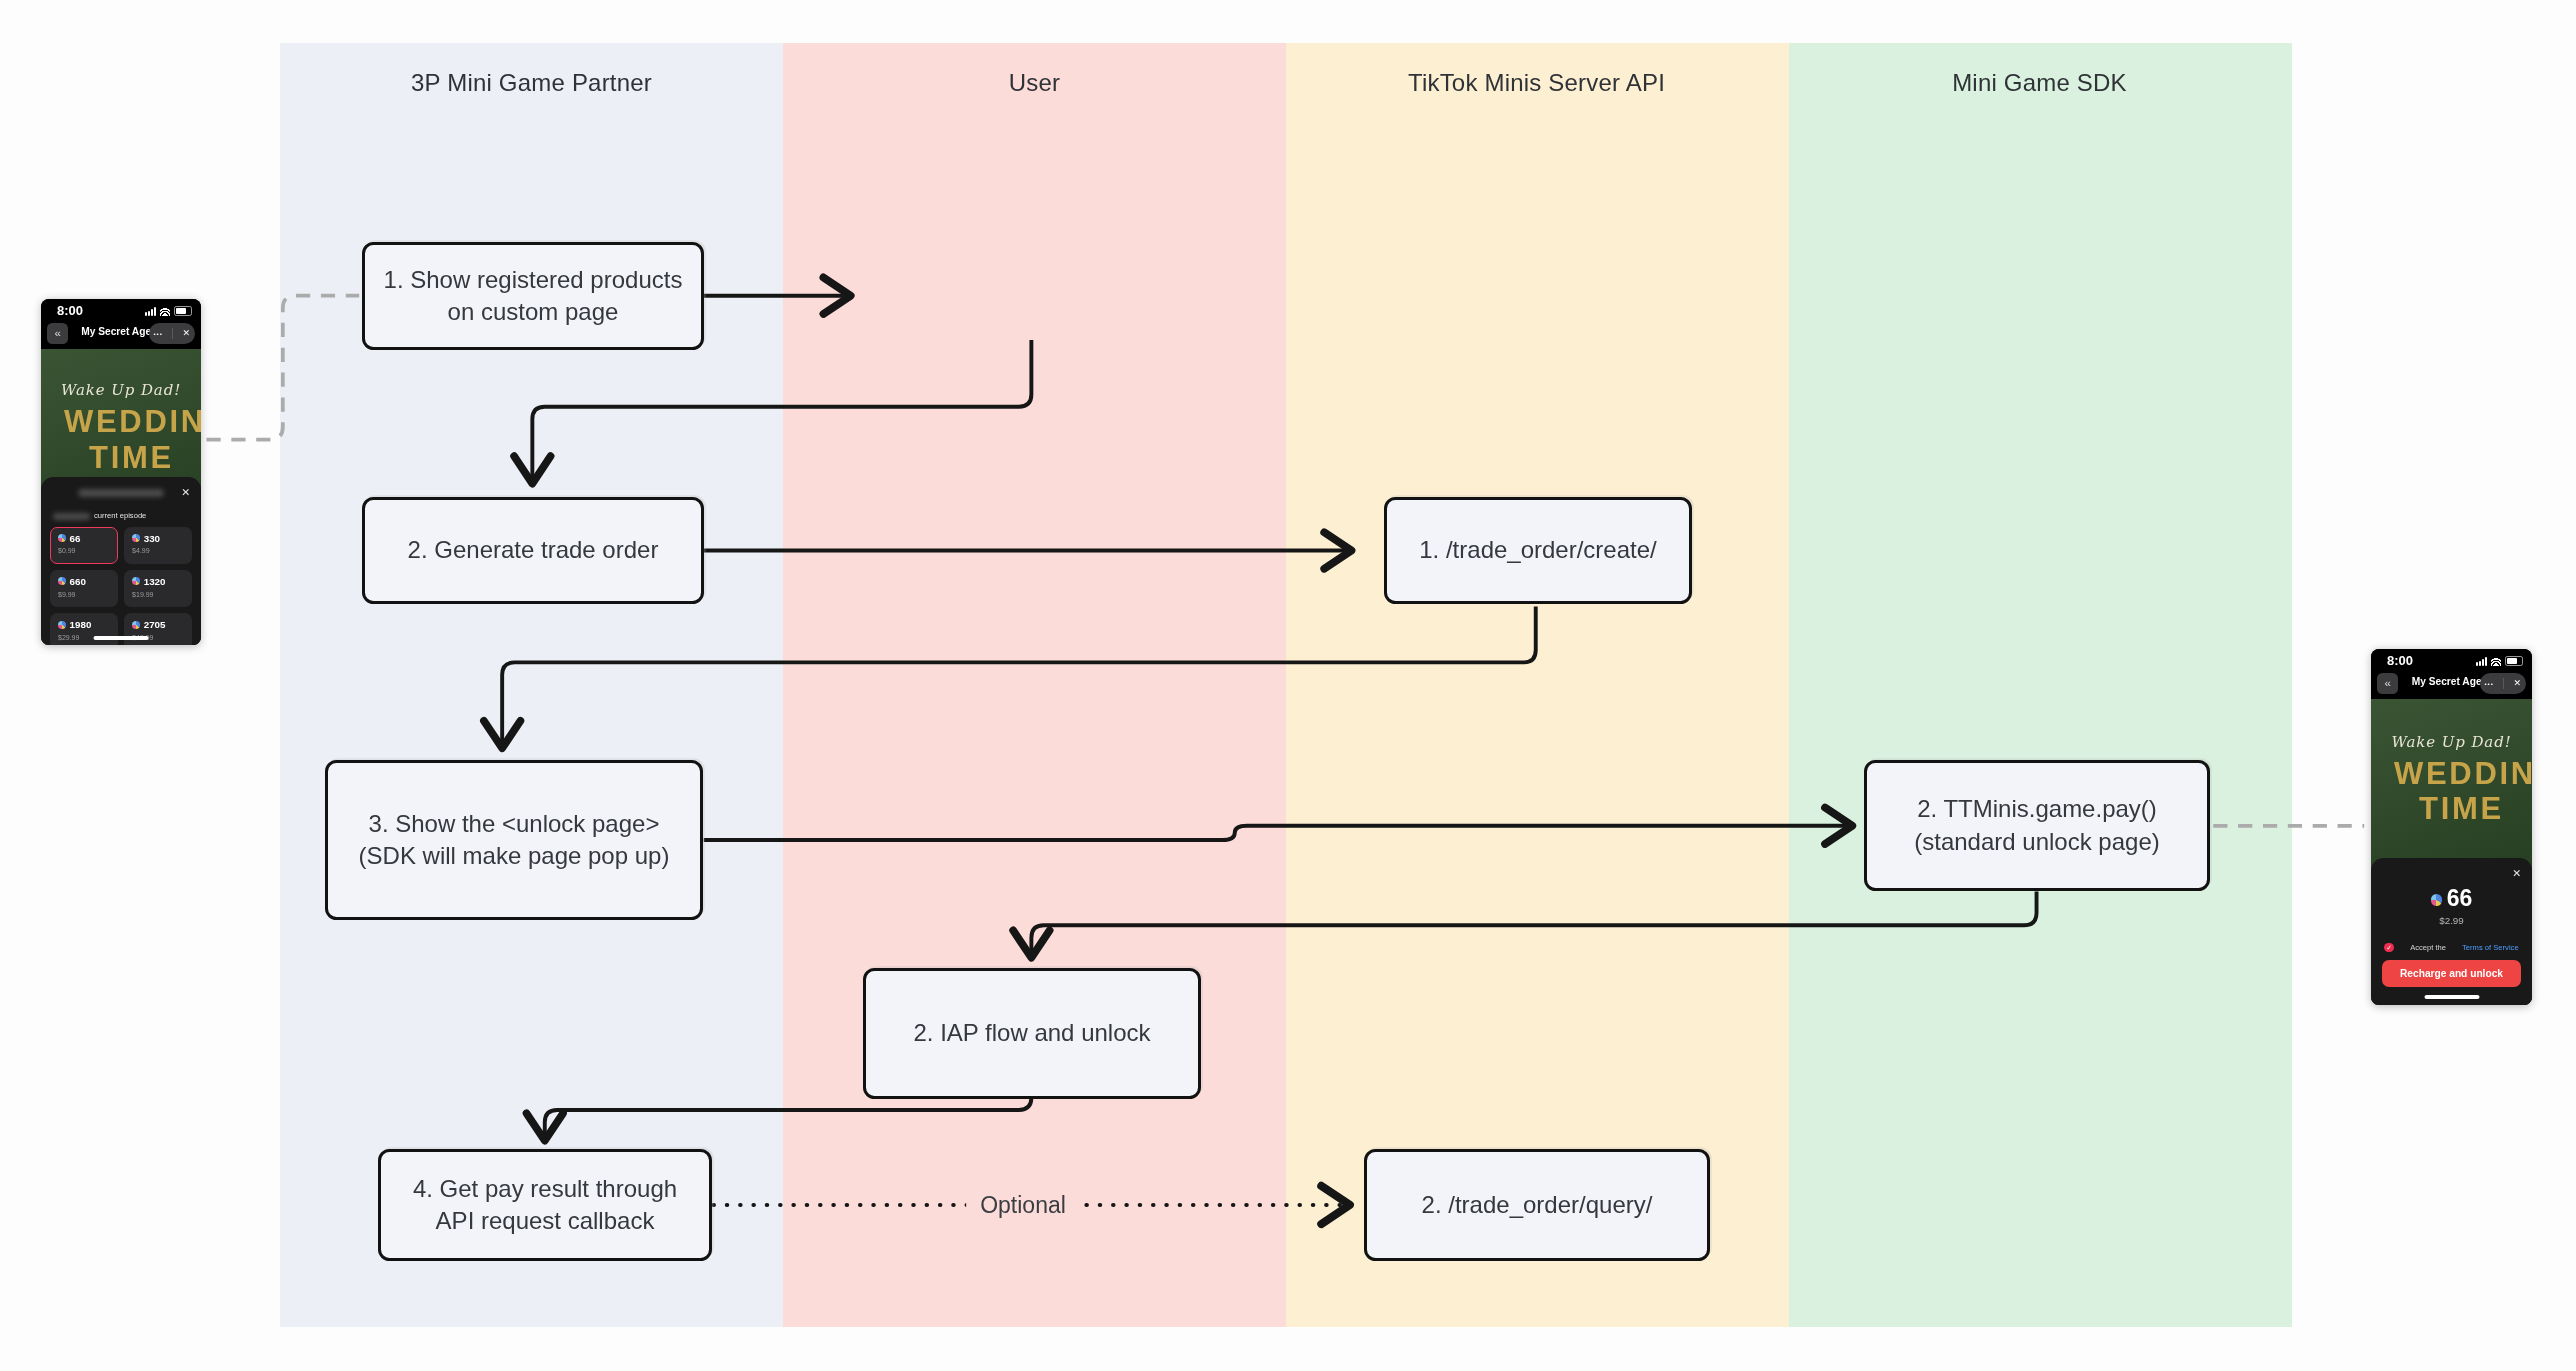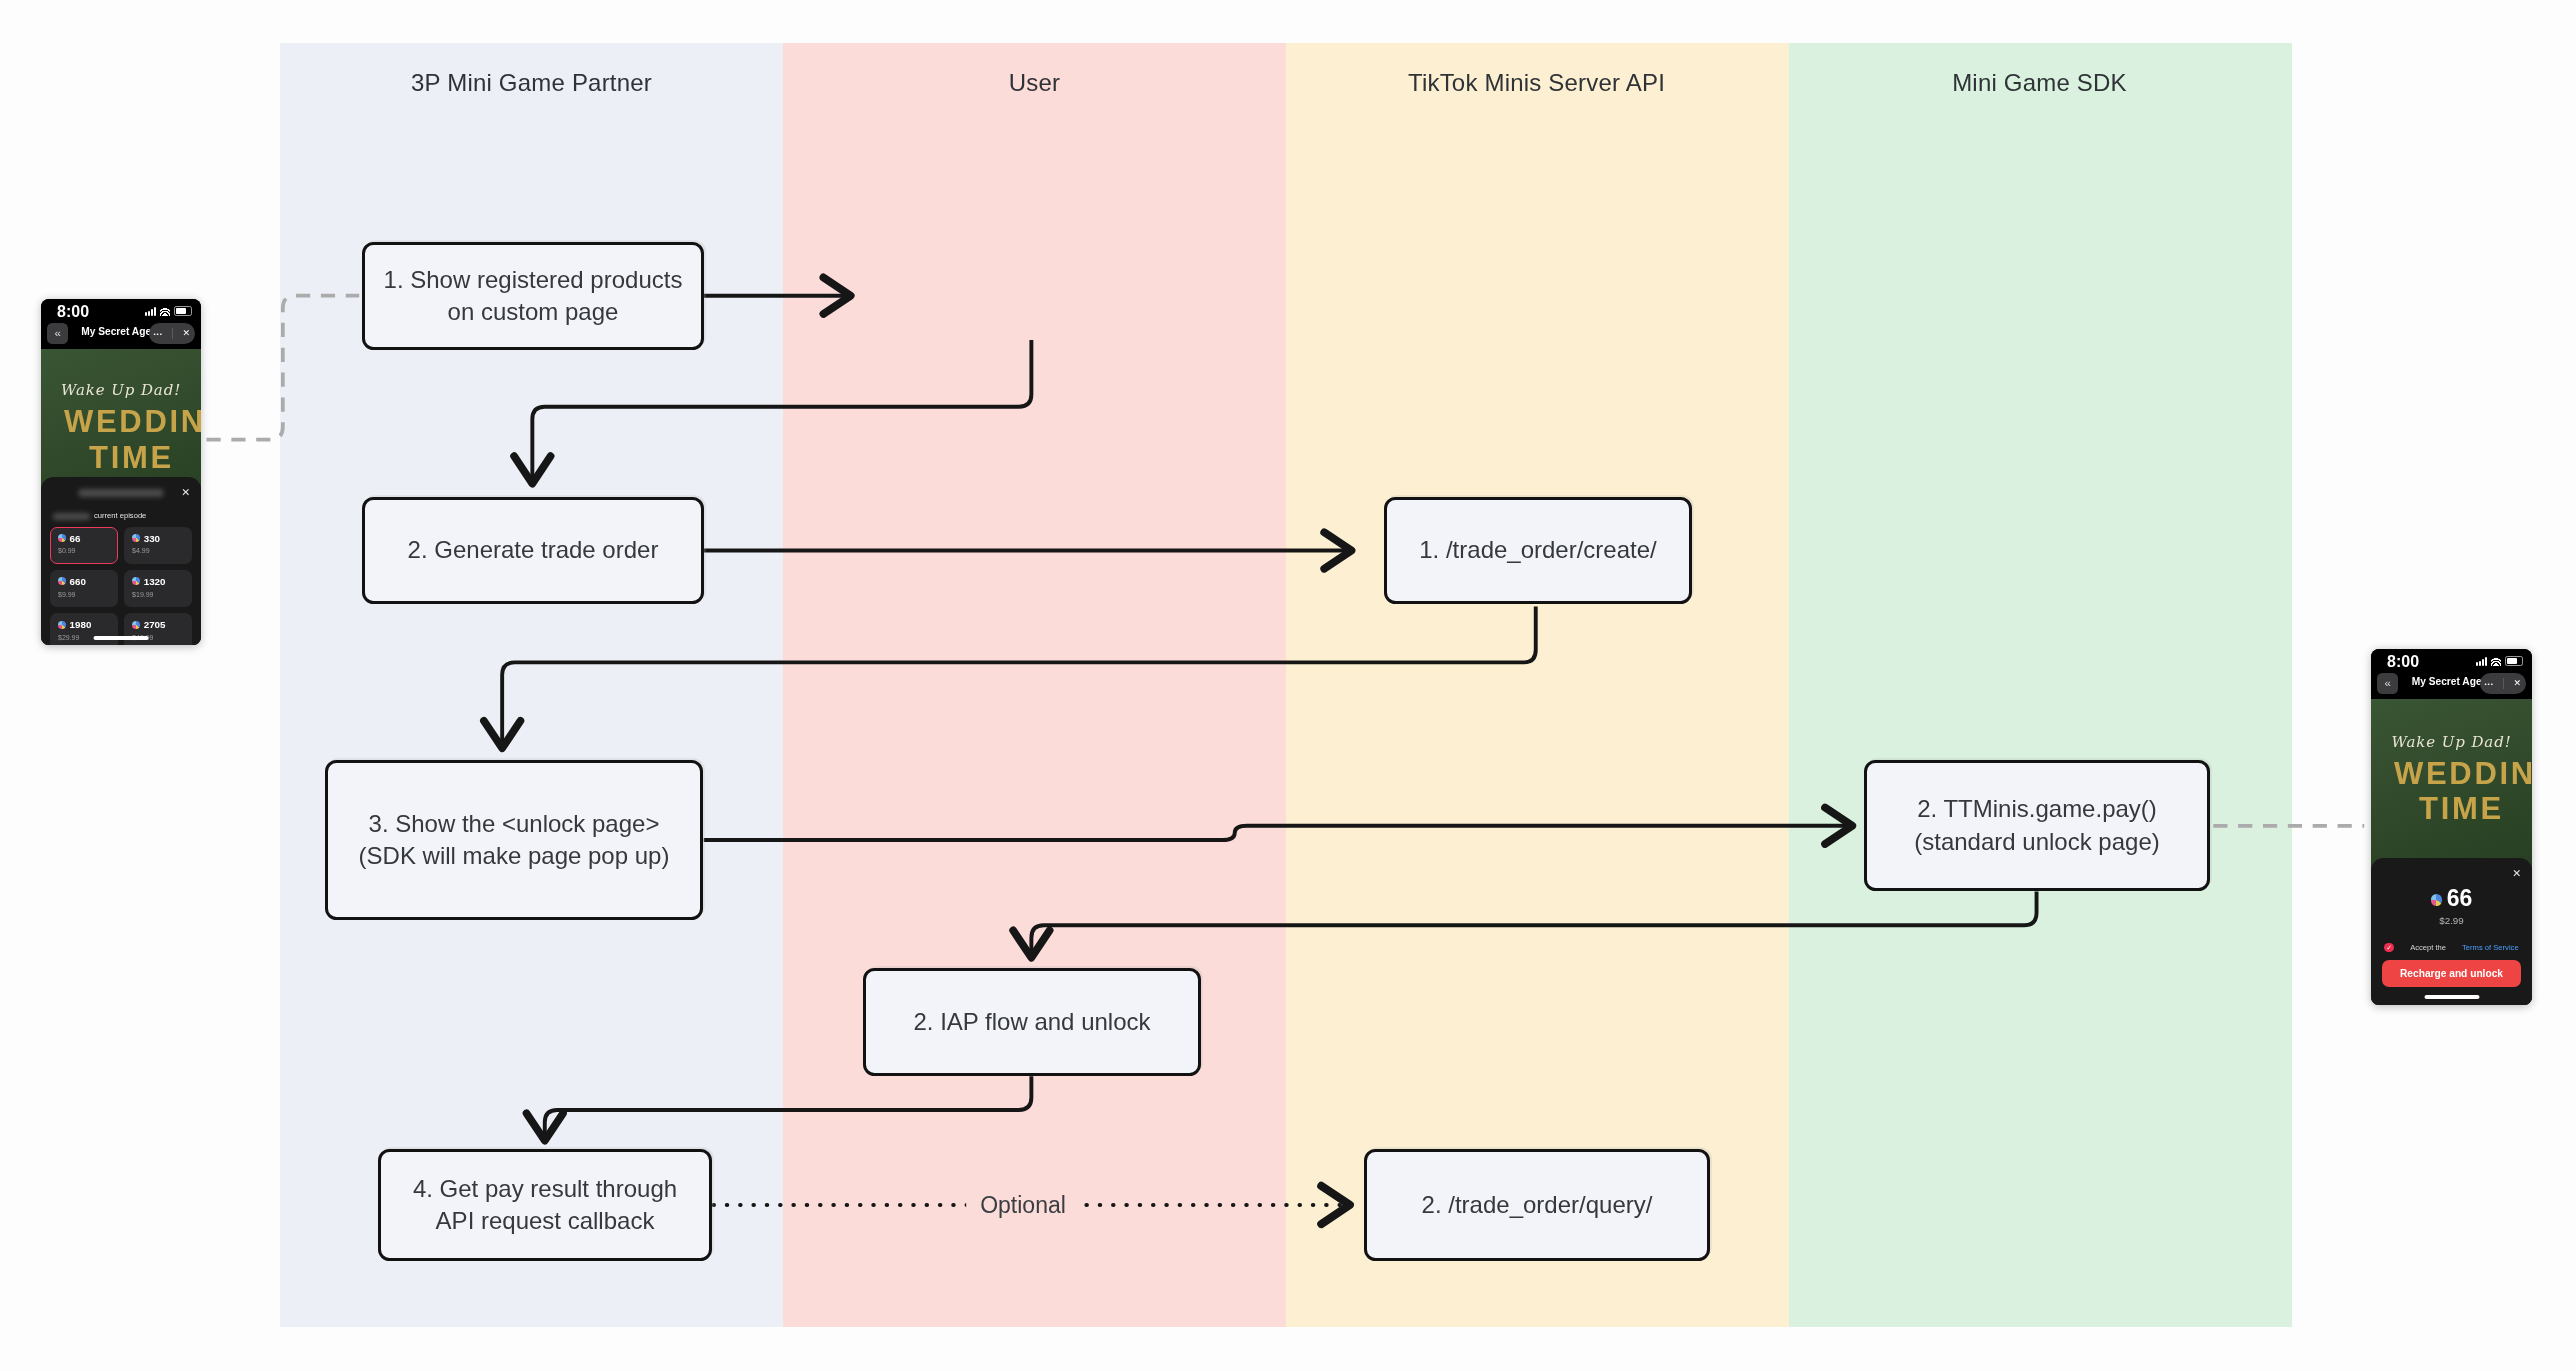--- a/index.html
+++ b/index.html
@@ -20,21 +20,21 @@
         border-radius:11.5px;display:flex;align-items:center;justify-content:center;
         text-align:center;font-size:24px;line-height:1.35;color:#35383d;
         padding:5.3px 16px;box-sizing:border-box;box-shadow:1.8px -1.8px 0 rgba(180,180,180,.25);}
   .optional-label{position:absolute;z-index:3;font-size:23px;color:#3a3d42;
         background:#fbdcd9;padding:1.8px 14px;transform:translate(-50%,-50%);}
 
   
   .phone{position:absolute;z-index:3;background:#000;border-radius:8px;overflow:hidden;
          box-shadow:0 1.8px 9px rgba(0,0,0,.25);font-family:"Liberation Sans",sans-serif;}
   .statusbar{position:relative;height:22px;background:#000;color:#fff;}
-  .statusbar .time{position:absolute;left:16px;top:4.4px;font-size:16px;font-weight:bold;}
+  .statusbar .time{position:absolute;left:16px;top:4.4px;font-size:13px;font-weight:bold;}
   .sicons{position:absolute;right:9px;top:7px;display:flex;align-items:flex-end;gap:3.6px;}
   .sig{display:flex;align-items:flex-end;gap:0.9px;}
   .sig i{display:block;width:2.2px;background:#fff;border-radius:0.9px;}
   .wifi{width:10.7px;height:8px;background:radial-gradient(circle at 50% 100%,#fff 0 28%,transparent 30%),
         radial-gradient(circle at 50% 100%,transparent 0 40%,#fff 42% 55%,transparent 57%),
         radial-gradient(circle at 50% 100%,transparent 0 66%,#fff 68% 82%,transparent 84%);}
   .batt{width:16px;height:8px;border:0.9px solid #9a9a9a;border-radius:2.2px;position:relative;}
   .batt:before{content:"";position:absolute;left:0.9px;top:0.9px;bottom:0.9px;width:9.8px;background:#fff;border-radius:0.9px;}
   .navbar{position:relative;height:27.5px;background:#000;color:#fff;}
   .navback{position:absolute;left:6.2px;top:1.8px;width:21px;height:21px;background:#3c3c3e;
@@ -116,21 +116,21 @@
       <path d="M 232 495 H 304 Q 318 495 318 481 V 347 Q 318 333 332 333 H 404"></path>
       <path d="M 2492 930 H 2662"></path>
     </g>
   </svg>
 
   <div class="node" style="left:362px;top:242px;width:342px;height:108px">1. Show registered products on custom page</div>
   <div class="node" style="left:362px;top:497px;width:342px;height:107px">2. Generate trade order</div>
   <div class="node" style="left:1384px;top:497px;width:308px;height:107px">1. /trade_order/create/</div>
   <div class="node" style="left:325px;top:760px;width:378px;height:160px">3. Show the &lt;unlock page&gt; (SDK will make page pop up)</div>
   <div class="node" style="left:1864px;top:760px;width:346px;height:131px">2. TTMinis.game.pay() (standard unlock page)</div>
-  <div class="node" style="left:863px;top:968px;width:338px;height:108px">2. IAP flow  and unlock</div>
+  <div class="node" style="left:863px;top:968px;width:338px;height:131px">2. IAP flow  and unlock</div>
   <div class="node" style="left:378px;top:1149px;width:334px;height:112px">4. Get pay result through API request callback</div>
   <div class="node" style="left:1364px;top:1149px;width:346px;height:112px">2. /trade_order/query/</div>
 
   <div class="optional-label" style="left:1023px;top:1205px">Optional</div>
 
   <div class="phone" style="left:41px;top:299px;width:160px;height:346px">
     <div class="statusbar">
       <span class="time">8:00</span>
       <span class="sicons">
         <span class="sig">

